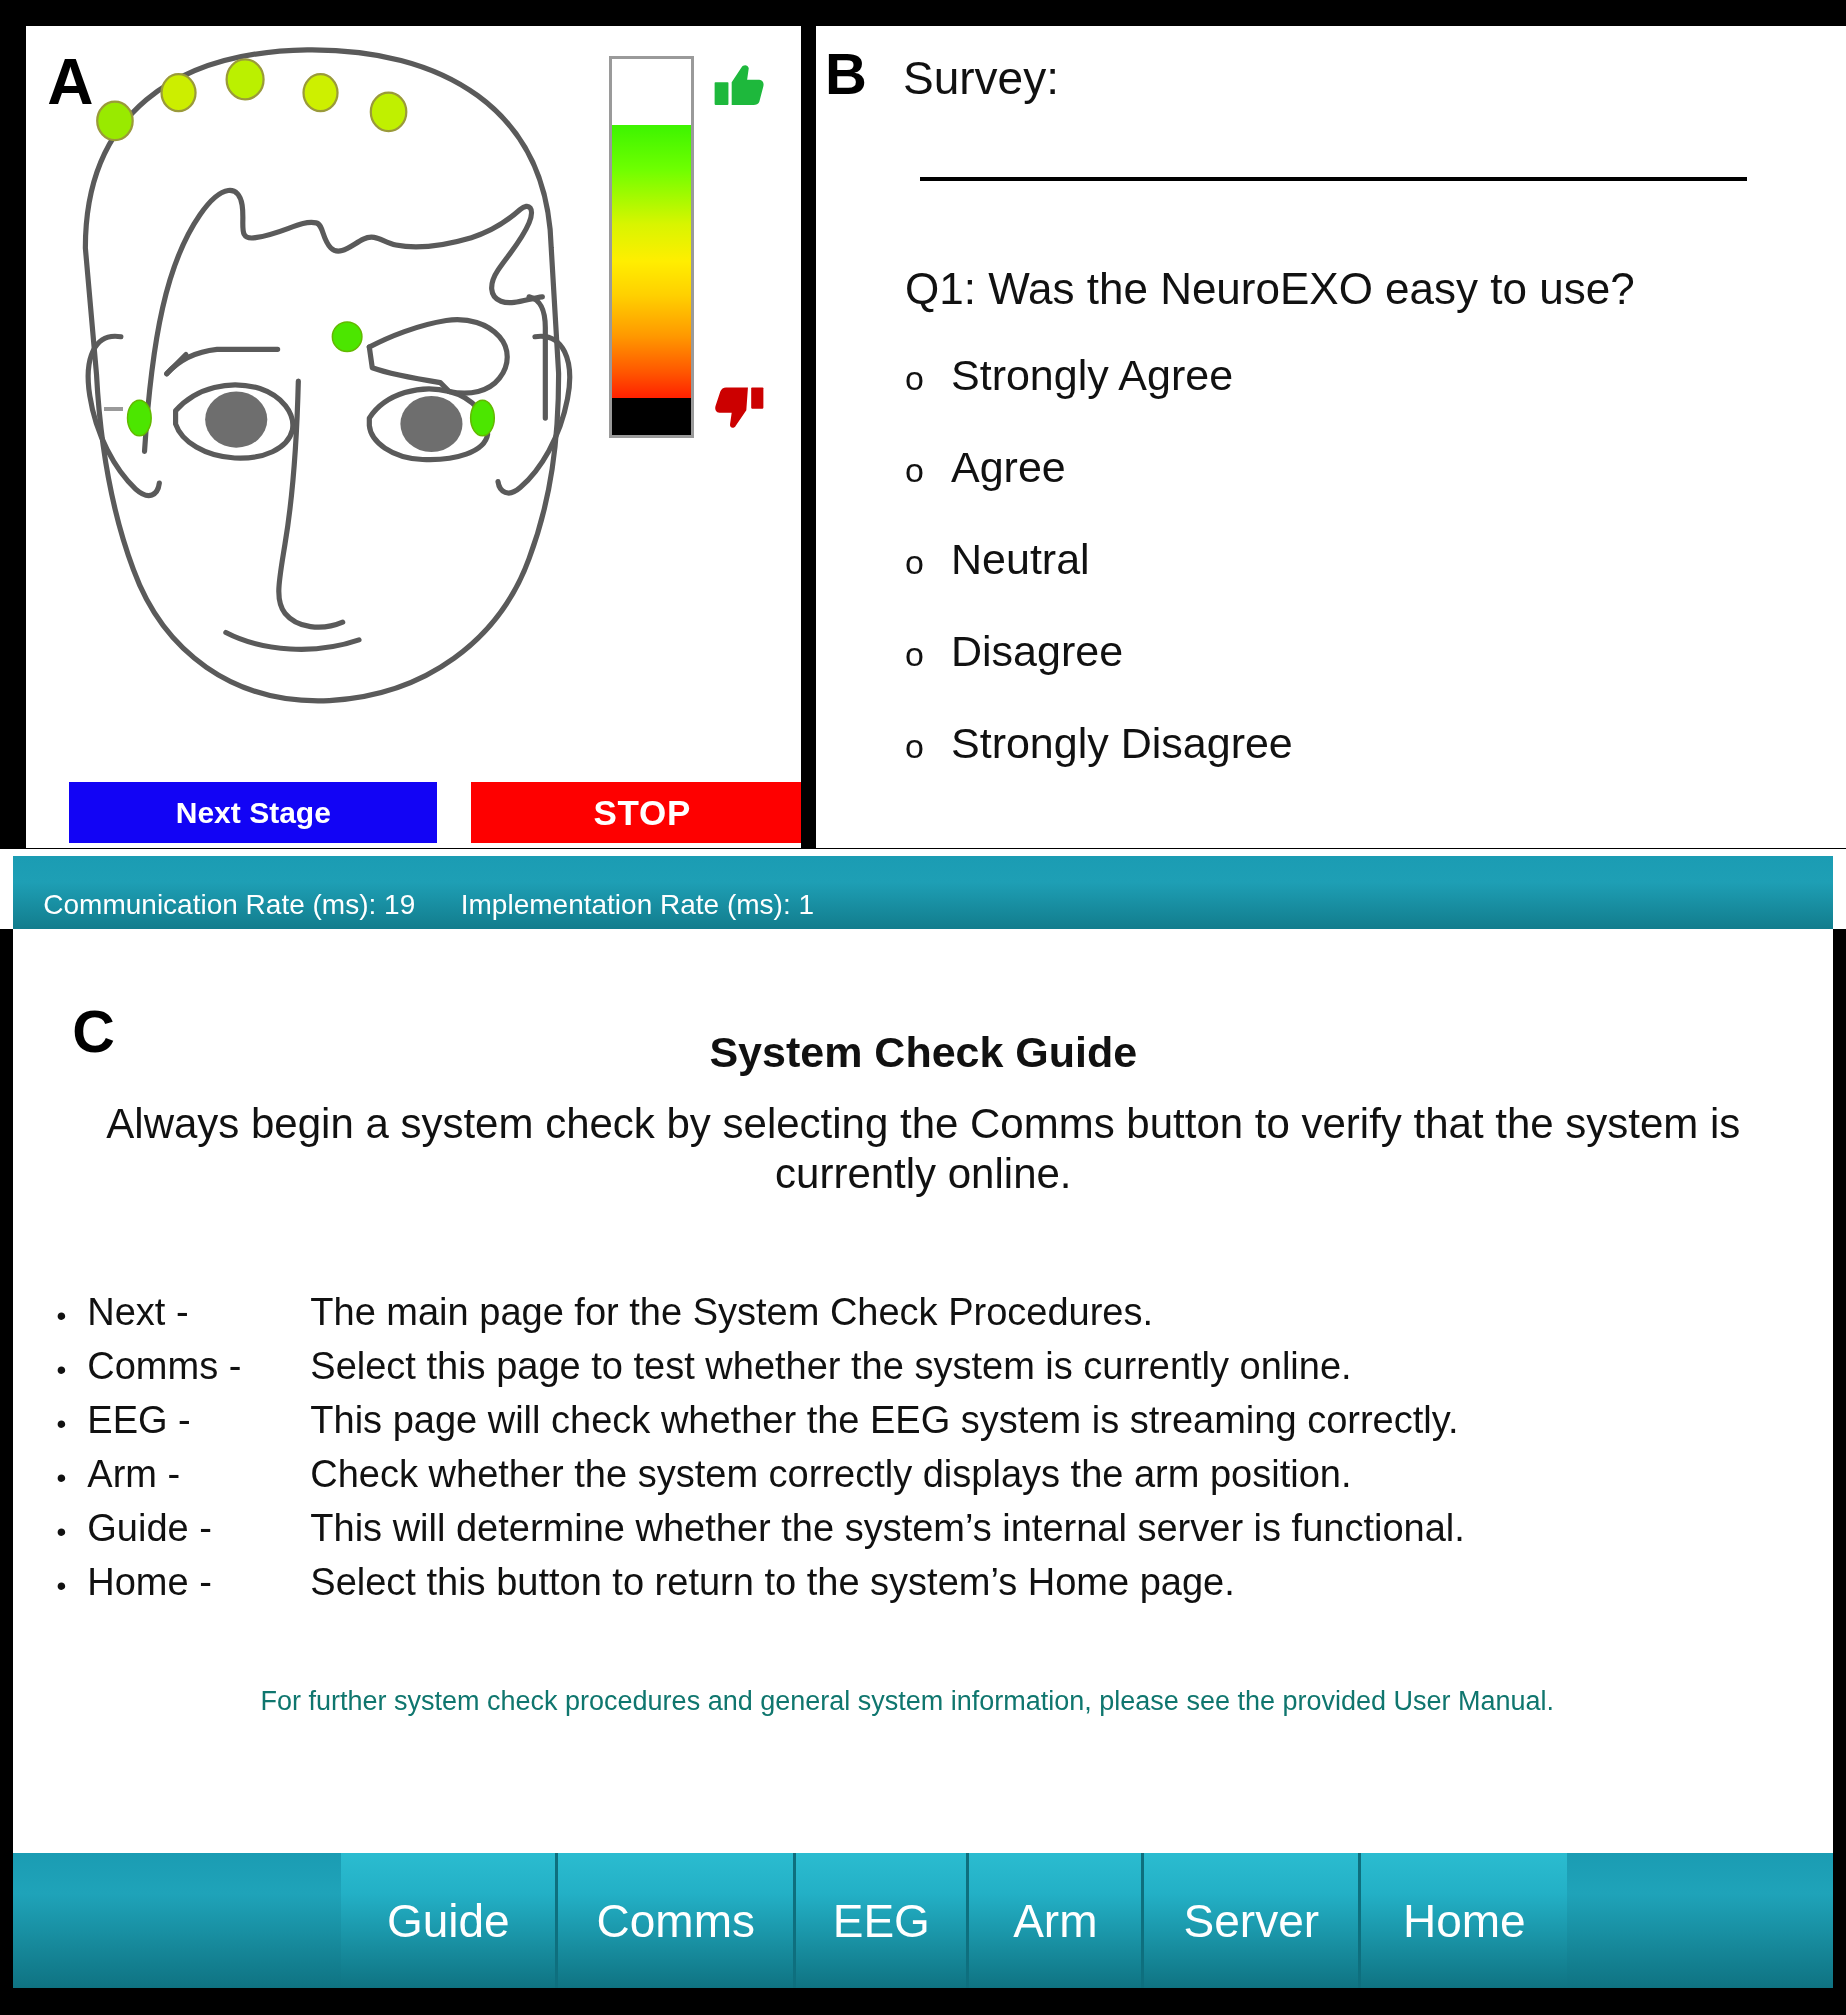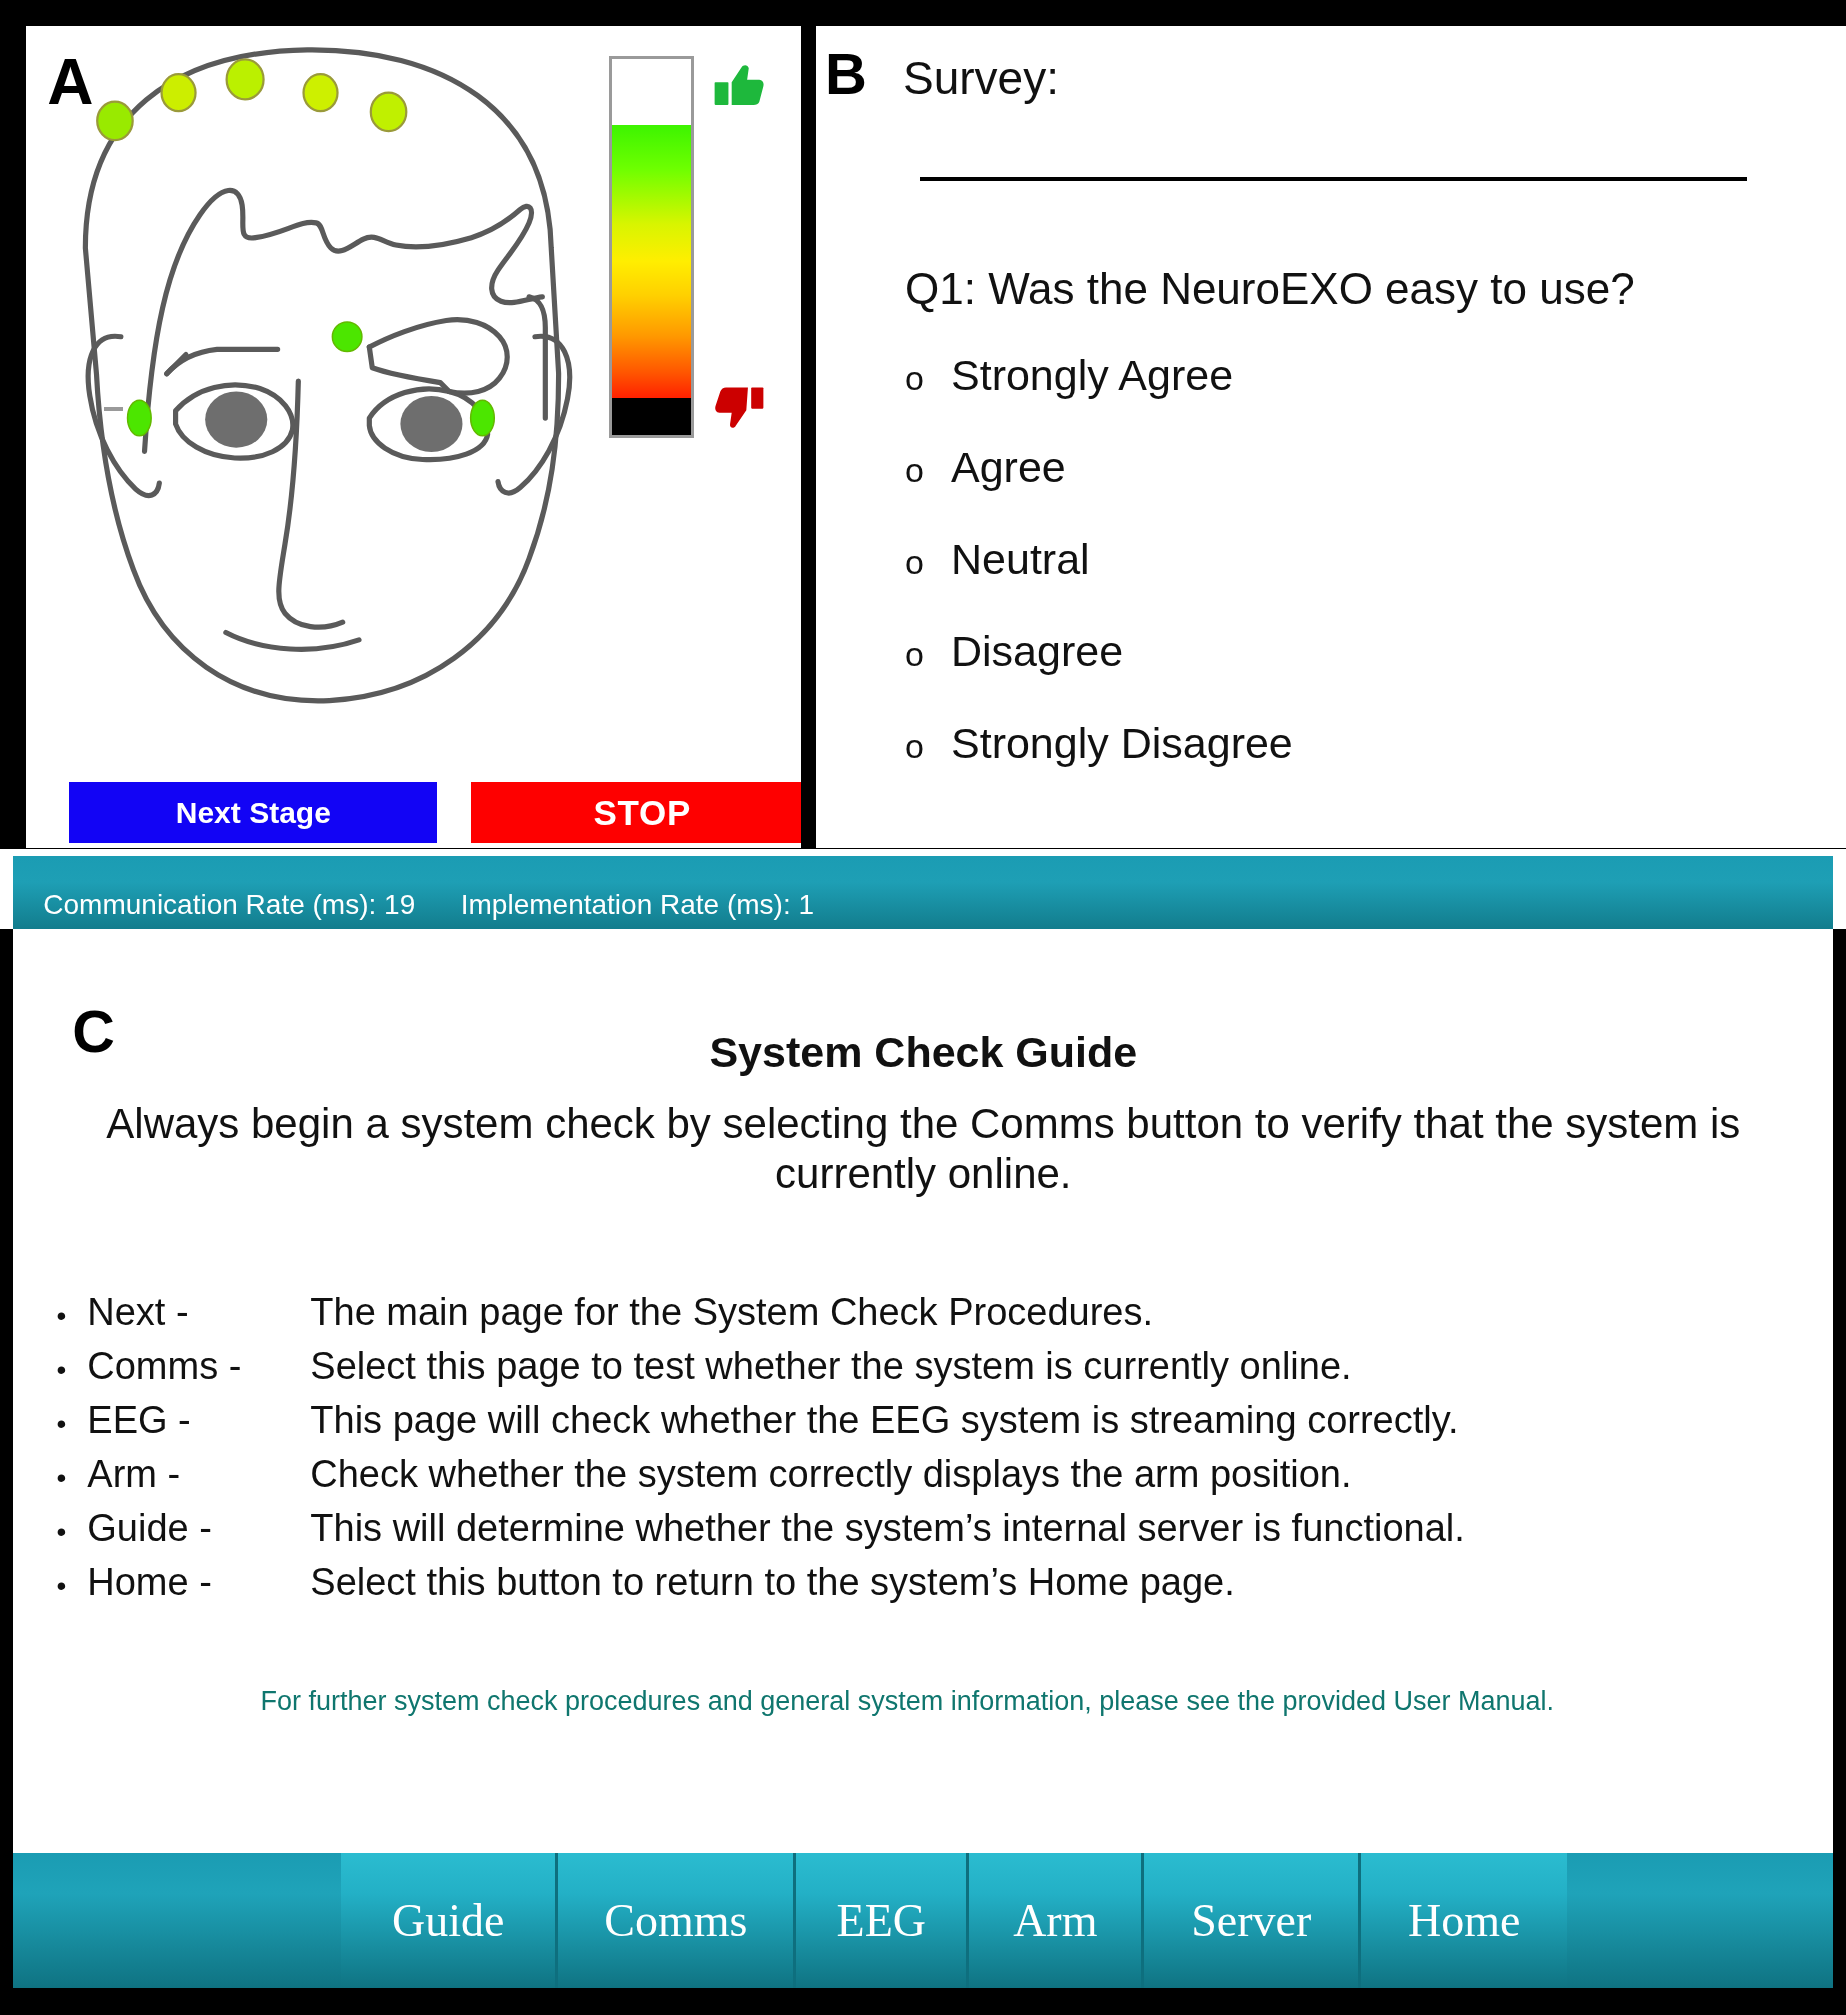--- a/index.html
+++ b/index.html
@@ -106,21 +106,21 @@
             font-family:"Liberation Sans", sans-serif;}
 
   
   .navBar{position:absolute;left:13.3px;top:1853px;width:1820px;height:135px;
           display:flex;background:linear-gradient(to bottom,#1b9cb3 0%,#1fa3b9 30%,#0f7382 100%);}
   .navSpacer{flex:0 0 328px;}
   .navSpacerEnd{flex:1;}
   .navTab{position:relative;display:flex;align-items:center;justify-content:center;
           color:#ffffff;font-size:46px;
           background:linear-gradient(to bottom,#2bbcd0 0%,#23b0c6 30%,#0f7382 100%);
-          font-family:Liberation Serif, serif;
+          font-family:Liberation Sans, sans-serif;
           border-right:3.7px solid #0e6f7e;}
   .navTab.t-guide{flex:0 0 214px;}
   .navTab.t-comms{flex:0 0 235px;}
   .navTab.t-eeg{flex:0 0 170px;}
   .navTab.t-arm{flex:0 0 172px;}
   .navTab.t-server{flex:0 0 214px;}
   .navTab.t-home{flex:0 0 206px;border-right:0;}
 </style>
 </head>
 <body>

